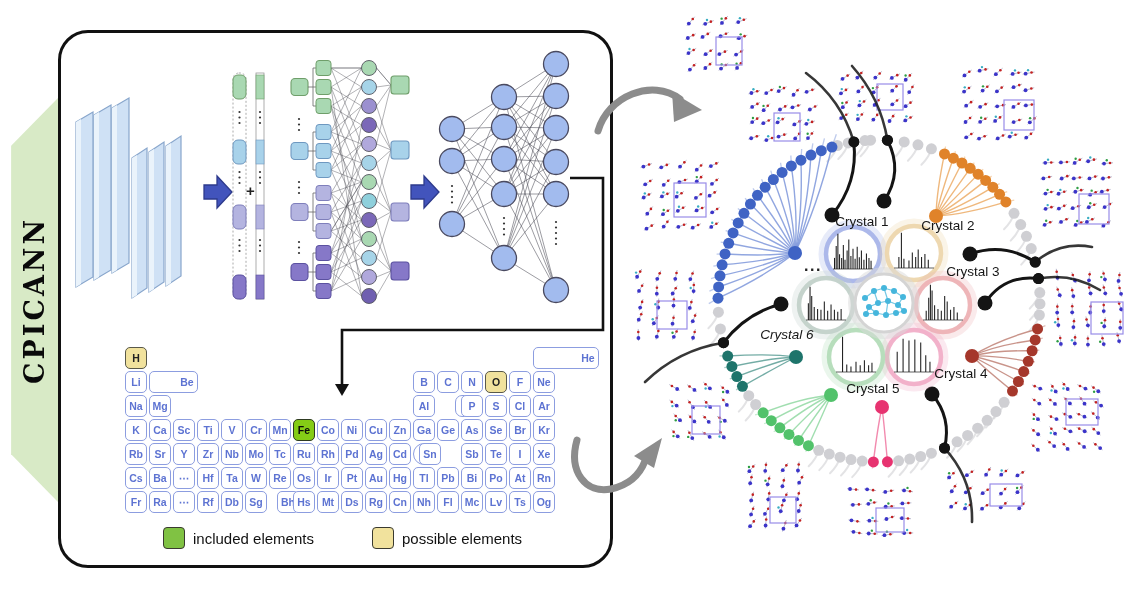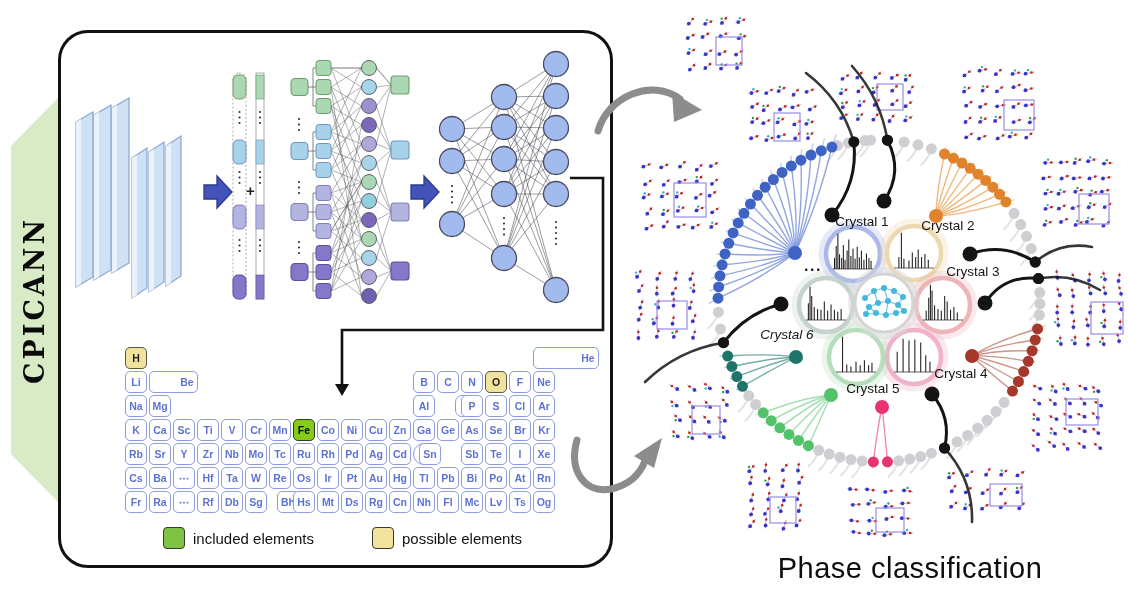--- a/index.html
+++ b/index.html
@@ -1745,14 +1745,13 @@
     </div>
   <div id="labels">
       <div class="crystal-label" style="left: 862px; top: 221px;">Crystal 1</div>
       <div class="crystal-label" style="left: 948px; top: 225px;">Crystal 2</div>
       <div class="crystal-label" style="left: 973px; top: 271px;">Crystal 3</div>
       <div class="crystal-label" style="left: 961px; top: 373px;">Crystal 4</div>
       <div class="crystal-label" style="left: 873px; top: 388px;">Crystal 5</div>
       <div class="crystal-label" style="left: 787px; top: 334px; font-style: italic;">Crystal 6</div>
       <div class="ellipsis" style="left: 813px; top: 266px;">...</div>
     </div>
-  <div class="phase-title">Phase classification</div>
 </div>
 
 </body></html>

